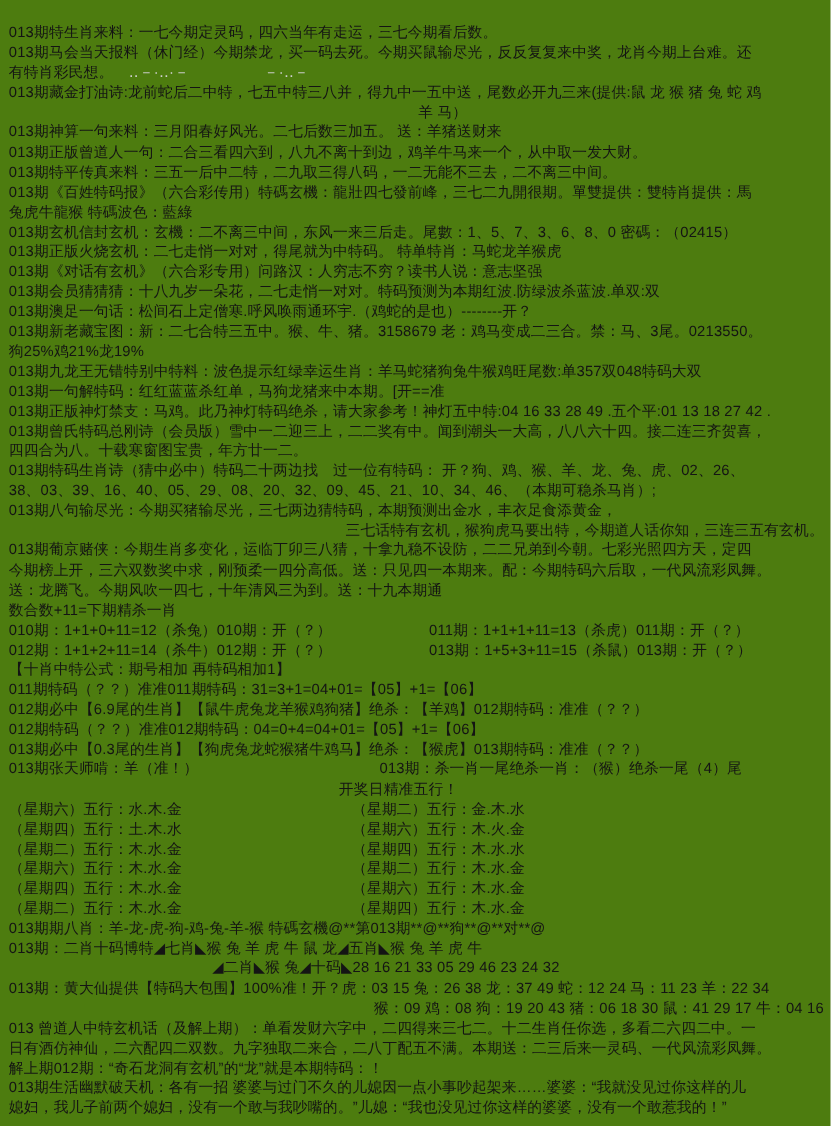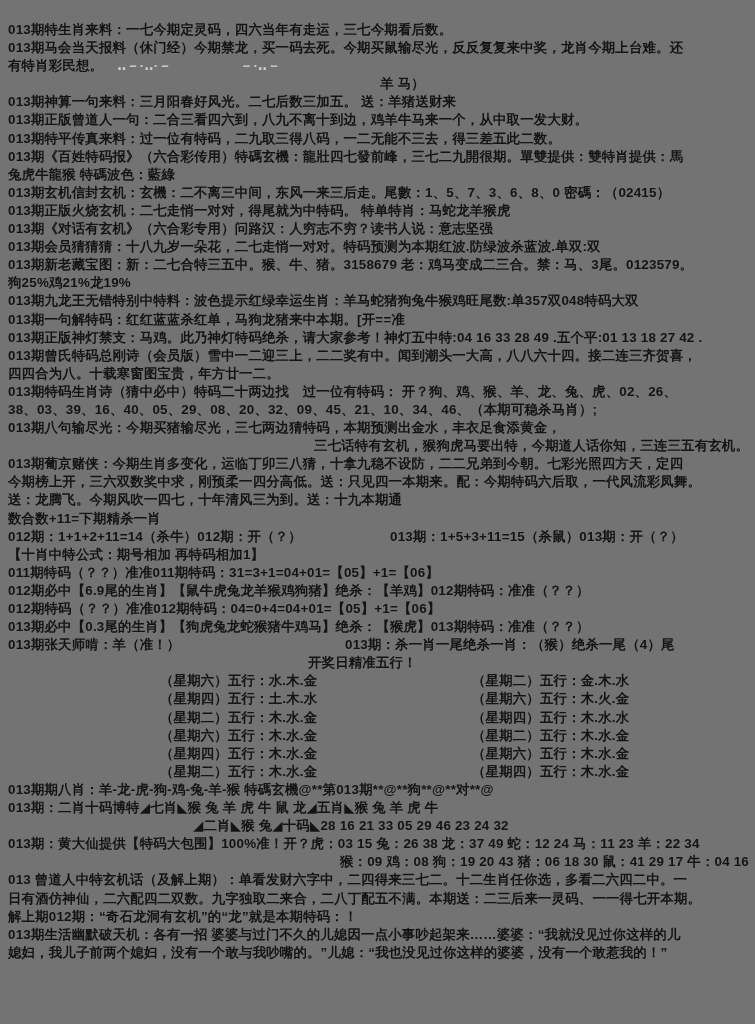--- a/index.html
+++ b/index.html
@@ -1,67 +1,73 @@
 <!DOCTYPE html>
 <html><head>
 <meta charset="utf-8">
 <style>
   html,body{margin:0;padding:0;background:#e8e8e8;}
   .page{
-    width:755px;height:1024px;background:#737373;box-sizing:border-box;
+    width:755px;height:1024px;background:#4d7c0f;box-sizing:border-box;
     padding:21px 6px 0 8px;overflow:hidden;
     font-family:"Liberation Sans","DejaVu Sans",sans-serif;
-    font-weight:700;color:#141414;
+    font-weight:400;color:#141414;
     font-size:13.4px;line-height:18.1px;letter-spacing:0.2px;
   }
   .ln{white-space:nowrap;}
   .ind48{padding-left:48px;text-align:center;}
   .ind140{padding-left:140px;text-align:right;}
   .ind185{padding-left:185px;}
   .ind300{padding-left:300px;}
   .split{display:flex;white-space:nowrap;}
   .split .l-a{display:inline-block;width:382px;flex:none;}
   .split .l-b{display:inline-block;width:337px;flex:none;}
   .wx-row{display:flex;white-space:nowrap;}
-  .wx-l{display:inline-block;margin-left:152px;width:312px;flex:none;}
+  .wx-l{display:inline-block;width:312px;flex:none;}
   .wx-r{display:inline-block;}
   .faint{color:#cfcfcf;filter:blur(0.6px);padding-left:14px;}
 </style>
 </head>
 <body>
 
 <div class="page">
     <div class="ln"><span>013期特生肖来料：一七今期定灵码，四六当年有走运，三七今期看后数。</span></div>
     <div class="ln"><span>013期马会当天报料（休门经）今期禁龙，买一码去死。今期买鼠输尽光，反反复复来中奖，龙肖今期上台难。还</span></div>
     <div class="ln"><span>有特肖彩民想。</span><span class="faint">‥－·‥·－　　　　　－·‥－</span></div>
+    <div class="ln"><span>013期藏金打油诗:龙前蛇后二中特，七五中特三八并，得九中一五中送，尾数必开九三来(提供:鼠 龙 猴 猪 兔 蛇 鸡</span></div>
     <div class="ln ind48"><span>羊 马）</span></div>
     <div class="ln"><span>013期神算一句来料：三月阳春好风光。二七后数三加五。 送：羊猪送财来</span></div>
     <div class="ln"><span>013期正版曾道人一句：二合三看四六到，八九不离十到边，鸡羊牛马来一个，从中取一发大财。</span></div>
-    <div class="ln"><span>013期特平传真来料：过一位有特码，二九取三得八码，一二无能不三去，得三差五此二数。</span></div>
+    <div class="ln"><span>013期特平传真来料：三五一后中二特，二九取三得八码，一二无能不三去，二不离三中间。</span></div>
     <div class="ln"><span>013期《百姓特码报》（六合彩传用）特碼玄機：龍壯四七發前峰，三七二九開很期。單雙提供：雙特肖提供：馬</span></div>
     <div class="ln"><span>兔虎牛龍猴 特碼波色：藍綠</span></div>
     <div class="ln"><span>013期玄机信封玄机：玄機：二不离三中间，东风一来三后走。尾數：1、5、7、3、6、8、0 密碼：（02415）</span></div>
     <div class="ln"><span>013期正版火烧玄机：二七走悄一对对，得尾就为中特码。 特单特肖：马蛇龙羊猴虎</span></div>
     <div class="ln"><span>013期《对话有玄机》（六合彩专用）问路汉：人穷志不穷？读书人说：意志坚强</span></div>
     <div class="ln"><span>013期会员猜猜猜：十八九岁一朵花，二七走悄一对对。特码预测为本期红波.防绿波杀蓝波.单双:双</span></div>
-    <div class="ln"><span>013期新老藏宝图：新：二七合特三五中。猴、牛、猪。3158679 老：鸡马变成二三合。禁：马、3尾。0123579。</span></div>
+    <div class="ln"><span>013期澳足一句话：松间石上定僧寒.呼风唤雨通环宇.（鸡蛇的是也）--------开？</span></div>
+    <div class="ln"><span>013期新老藏宝图：新：二七合特三五中。猴、牛、猪。3158679 老：鸡马变成二三合。禁：马、3尾。0213550。</span></div>
     <div class="ln"><span>狗25%鸡21%龙19%</span></div>
     <div class="ln"><span>013期九龙王无错特别中特料：波色提示红绿幸运生肖：羊马蛇猪狗兔牛猴鸡旺尾数:单357双048特码大双</span></div>
     <div class="ln"><span>013期一句解特码：红红蓝蓝杀红单，马狗龙猪来中本期。[开==准</span></div>
     <div class="ln"><span>013期正版神灯禁支：马鸡。此乃神灯特码绝杀，请大家参考！神灯五中特:04 16 33 28 49 .五个平:01 13 18 27 42 .</span></div>
     <div class="ln"><span>013期曾氏特码总刚诗（会员版）雪中一二迎三上，二二奖有中。闻到潮头一大高，八八六十四。接二连三齐贺喜，</span></div>
     <div class="ln"><span>四四合为八。十载寒窗图宝贵，年方廿一二。</span></div>
     <div class="ln"><span>013期特码生肖诗（猜中必中）特码二十两边找　过一位有特码： 开？狗、鸡、猴、羊、龙、兔、虎、02、26、</span></div>
     <div class="ln"><span>38、03、39、16、40、05、29、08、20、32、09、45、21、10、34、46、（本期可稳杀马肖）;</span></div>
     <div class="ln"><span>013期八句输尽光：今期买猪输尽光，三七两边猜特码，本期预测出金水，丰衣足食添黄金，</span></div>
     <div class="ln ind140"><span>三七话特有玄机，猴狗虎马要出特，今期道人话你知，三连三五有玄机。</span></div>
     <div class="ln"><span>013期葡京赌侠：今期生肖多变化，运临丁卯三八猜，十拿九稳不设防，二二兄弟到今朝。七彩光照四方天，定四</span></div>
     <div class="ln"><span>今期榜上开，三六双数奖中求，刚预柔一四分高低。送：只见四一本期来。配：今期特码六后取，一代风流彩凤舞。</span></div>
     <div class="ln"><span>送：龙腾飞。今期风吹一四七，十年清风三为到。送：十九本期通</span></div>
     <div class="ln"><span>数合数+11=下期精杀一肖</span></div>
+    <div class="split ln">
+      <span class="l-a">010期：1+1+0+11=12（杀兔）010期：开（？）</span>
+      <span>011期：1+1+1+11=13（杀虎）011期：开（？）</span>
+    </div>
     <div class="split ln">
       <span class="l-a">012期：1+1+2+11=14（杀牛）012期：开（？）</span>
       <span>013期：1+5+3+11=15（杀鼠）013期：开（？）</span>
     </div>
     <div class="ln"><span>【十肖中特公式：期号相加 再特码相加1】</span></div>
     <div class="ln"><span>011期特码（？？）准准011期特码：31=3+1=04+01=【05】+1=【06】</span></div>
     <div class="ln"><span>012期必中【6.9尾的生肖】【鼠牛虎兔龙羊猴鸡狗猪】绝杀：【羊鸡】012期特码：准准（？？）</span></div>
     <div class="ln"><span>012期特码（？？）准准012期特码：04=0+4=04+01=【05】+1=【06】</span></div>
     <div class="ln"><span>013期必中【0.3尾的生肖】【狗虎兔龙蛇猴猪牛鸡马】绝杀：【猴虎】013期特码：准准（？？）</span></div>
     <div class="split ln">
@@ -92,17 +98,17 @@
     <div class="wx-row ln">
       <span class="wx-l">（星期二）五行：木.水.金</span>
       <span class="wx-r">（星期四）五行：木.水.金</span>
     </div>
     <div class="ln"><span>013期期八肖：羊-龙-虎-狗-鸡-兔-羊-猴 特碼玄機@**第013期**@**狗**@**对**@</span></div>
     <div class="ln"><span>013期：二肖十码博特◢七肖◣猴 兔 羊 虎 牛 鼠 龙◢五肖◣猴 兔 羊 虎 牛</span></div>
     <div class="ln ind185"><span>◢二肖◣猴 兔◢十码◣28 16 21 33 05 29 46 23 24 32</span></div>
     <div class="ln"><span>013期：黄大仙提供【特码大包围】100%准！开？虎：03 15 兔：26 38 龙：37 49 蛇：12 24 马：11 23 羊：22 34</span></div>
     <div class="ln ind140"><span>猴：09 鸡：08 狗：19 20 43 猪：06 18 30 鼠：41 29 17 牛：04 16</span></div>
     <div class="ln"><span>013 曾道人中特玄机话（及解上期）：单看发财六字中，二四得来三七二。十二生肖任你选，多看二六四二中。一</span></div>
-    <div class="ln"><span>日有酒仿神仙，二六配四二双数。九字独取二来合，二八丁配五不满。本期送：二三后来一灵码、一一得七开本期。</span></div>
+    <div class="ln"><span>日有酒仿神仙，二六配四二双数。九字独取二来合，二八丁配五不满。本期送：二三后来一灵码、一代风流彩凤舞。</span></div>
     <div class="ln"><span>解上期012期：“奇石龙洞有玄机”的“龙”就是本期特码：！</span></div>
     <div class="ln"><span>013期生活幽默破天机：各有一招 婆婆与过门不久的儿媳因一点小事吵起架来……婆婆：“我就没见过你这样的儿</span></div>
     <div class="ln"><span>媳妇，我儿子前两个媳妇，没有一个敢与我吵嘴的。”儿媳：“我也没见过你这样的婆婆，没有一个敢惹我的！”</span></div>
   </div>
 
 </body></html>

